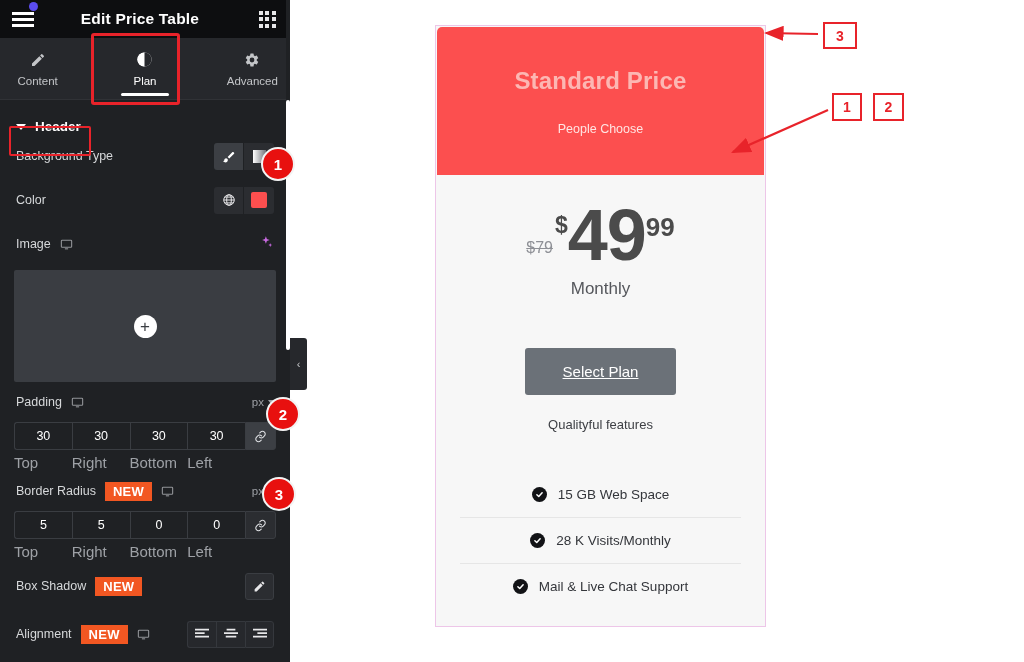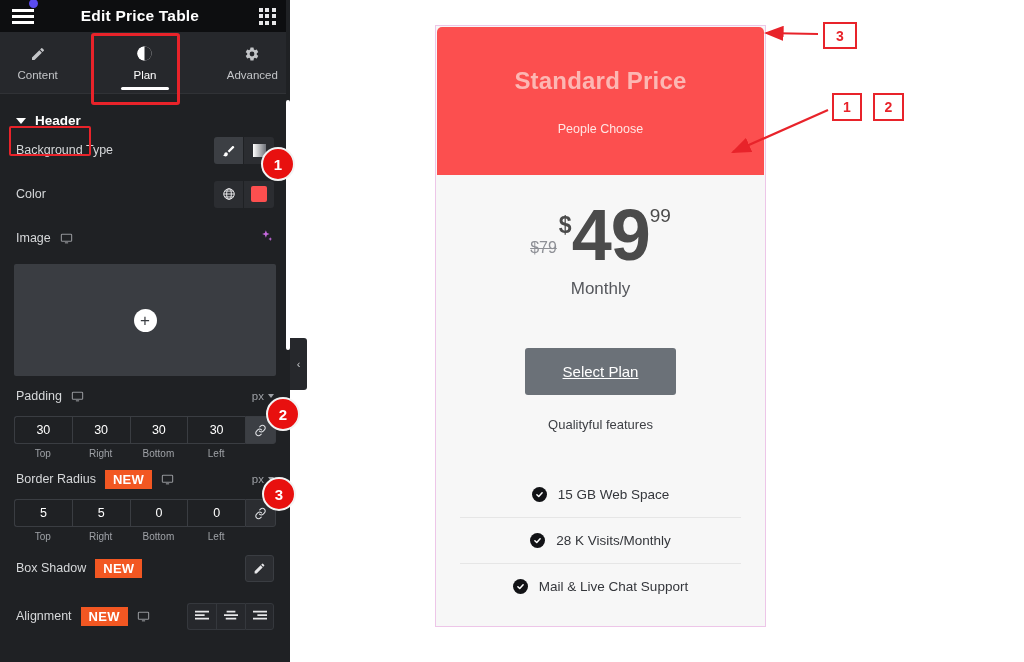--- a/index.html
+++ b/index.html
@@ -22,21 +22,21 @@
     position: absolute; right: 0; top: 0; width: 4px; height: 662px;
     background: #1f2124;
   }
   .panel-scroll-thumb {
     position: absolute; right: 0px; top: 100px; width: 4px; height: 250px;
     background: #ffffff; border-radius: 2px;
   }
 
   
   .topbar {
-    position: relative; height: 32px; background: #0d0e10;
+    position: relative; height: 38px; background: #0d0e10;
     display: flex; align-items: center;
   }
   .hamburger {
     position: relative; width: 46px; height: 38px;
     display: flex; flex-direction: column; justify-content: center;
     align-items: center; gap: 3px; cursor: pointer;
   }
   .hamburger i { display: block; width: 22px; height: 3px; background: #ffffff; }
   .ham-dot {
     position: absolute; top: 2px; right: 8px;
@@ -151,21 +151,21 @@
     font-family: "Liberation Sans", sans-serif; outline: none;
   }
   .dim-cell:first-child input { border-radius: 3px 0 0 3px; }
   .dim-link {
     width: 31px; height: 28px; background: #3c3f44;
     border: 1px solid #3a3d42; border-radius: 0 3px 3px 0;
     display: flex; align-items: center; justify-content: center; cursor: pointer;
   }
   .dim-labels { display: flex; margin-top: 4px; padding-right: 31px; }
   .dim-labels span {
-    flex: 1; text-align: center; color: #9ea1a6; font-size: 10px;
+    flex: 1; text-align: left; color: #9ea1a6; font-size: 15px;
   }
 
   .pencil-btn {
     width: 29px; height: 27px; background: #2b2d31;
     border: 1px solid #3a3d42; border-radius: 3px;
     display: flex; align-items: center; justify-content: center; cursor: pointer;
   }
 
   .align-group { display: flex; }
   .align-group .ab {
@@ -222,21 +222,21 @@
   .price-line {
     display: flex; align-items: flex-start; justify-content: center;
     color: #4b4b4b;
   }
   .orig-price {
     font-size: 16px; color: #8e9096; text-decoration: line-through;
     align-self: center; margin-top: 24px; margin-right: 2px;
   }
   .cur-sign { font-size: 23px; font-weight: bold; margin-top: 7px; }
   .price-int { font-size: 72px; font-weight: bold; line-height: .86; letter-spacing: -1px; }
-  .price-frac { font-size: 19px; font-weight: normal; }
+  .price-frac { font-size: 26px; font-weight: bold; margin-top: 7px; }
   .price-period { margin-top: 12px; font-size: 17px; color: #55575c; }
 
   .select-plan {
     display: block; margin: 49px auto 0 auto;
     width: 151px; height: 47px; background: #6b7178;
     border: none; border-radius: 3px;
     color: #ffffff; font-size: 15px; text-decoration: underline;
     font-family: "Liberation Sans", sans-serif; cursor: pointer;
   }
   .features-note {

